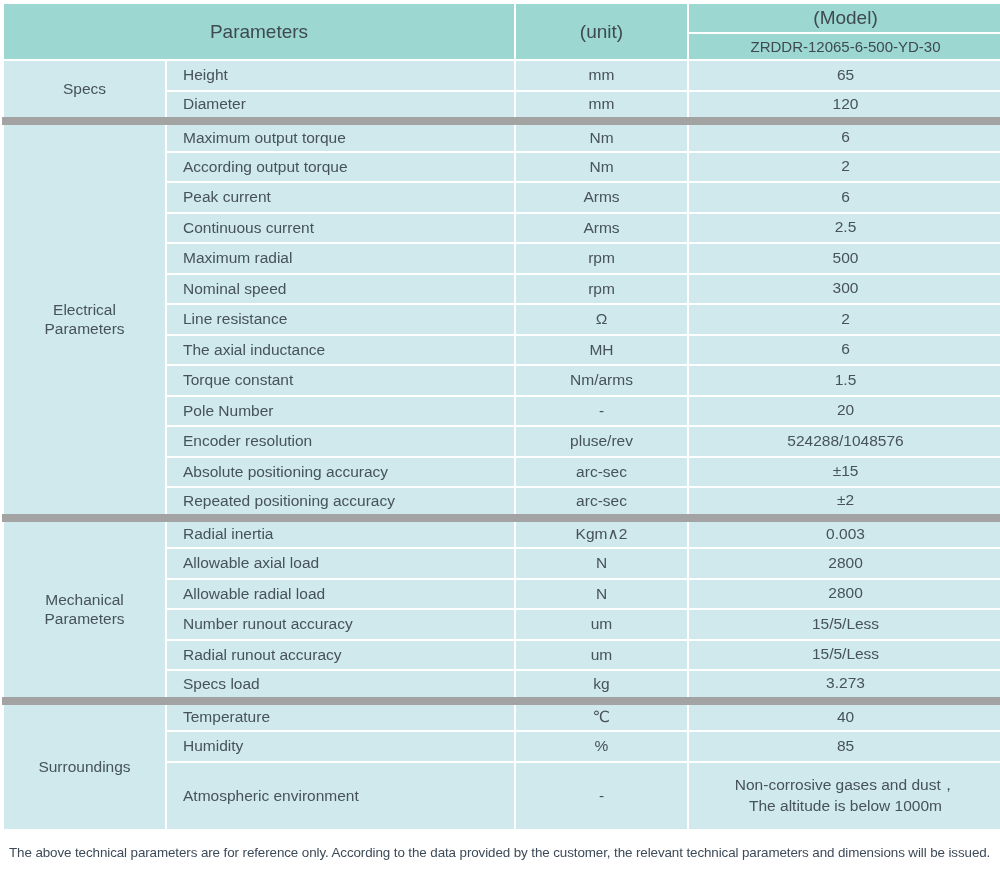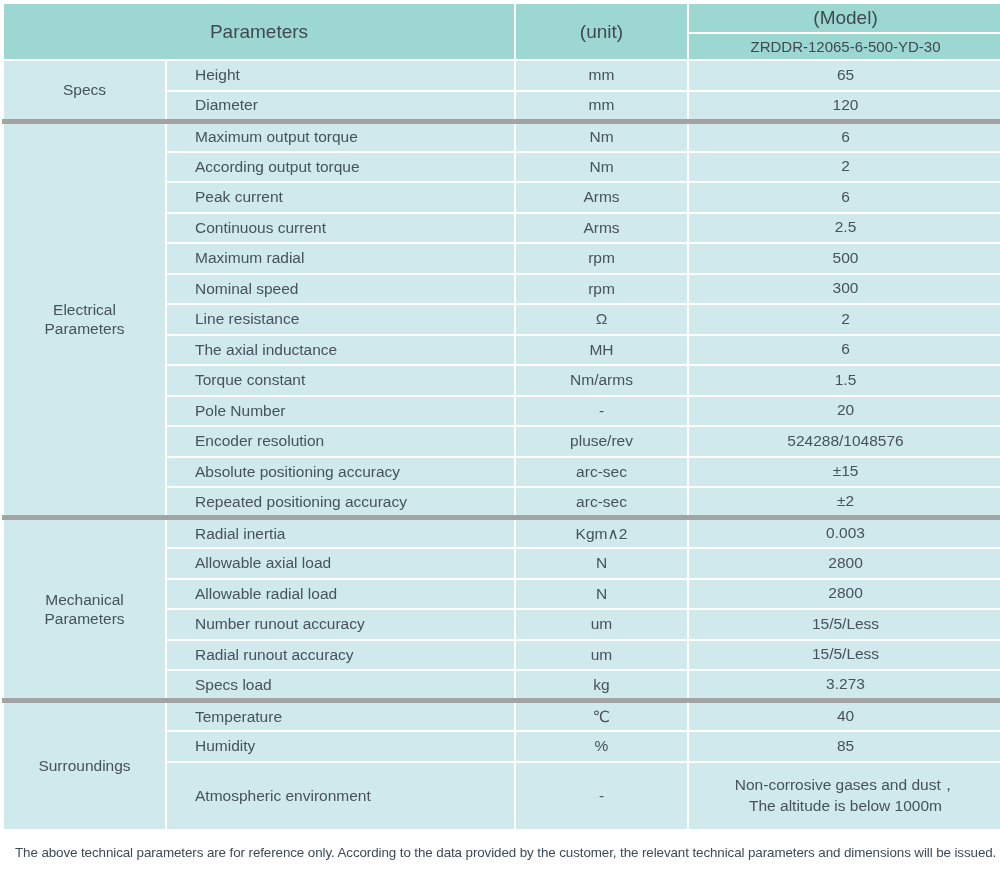--- a/index.html
+++ b/index.html
@@ -33,36 +33,36 @@
   .row-model { height: 27px; }
   .spec-table tbody td {
     background: #cfe9ed;
     color: #47525a;
     font-size: 15.5px;
     text-align: center;
     vertical-align: middle;
   }
   .spec-table tbody tr { height: 30.5px; }
   .spec-table tbody tr.tall-row { height: 68px; }
-  .spec-table tbody tr.section-start td { border-top: 5px solid #a3a3a3; }
+  .spec-table tbody tr.section-start td { border-top: 8px solid #a3a3a3; }
   .section-cell {
     white-space: pre-line;
     line-height: 1.25;
   }
   .param-cell {
     text-align: left !important;
-    padding-left: 28px;
+    padding-left: 16px;
   }
   .value-cell {
     white-space: pre-line;
     line-height: 1.35;
   }
   .footer-note {
     margin-top: 14px;
-    padding: 0 15px;
+    padding: 0 9px;
     color: #3d4a58;
     font-size: 13.4px;
     white-space: nowrap;
     letter-spacing: -0.1px;
   }
 </style>
 </head>
 <body>
 
 <table class="spec-table">

